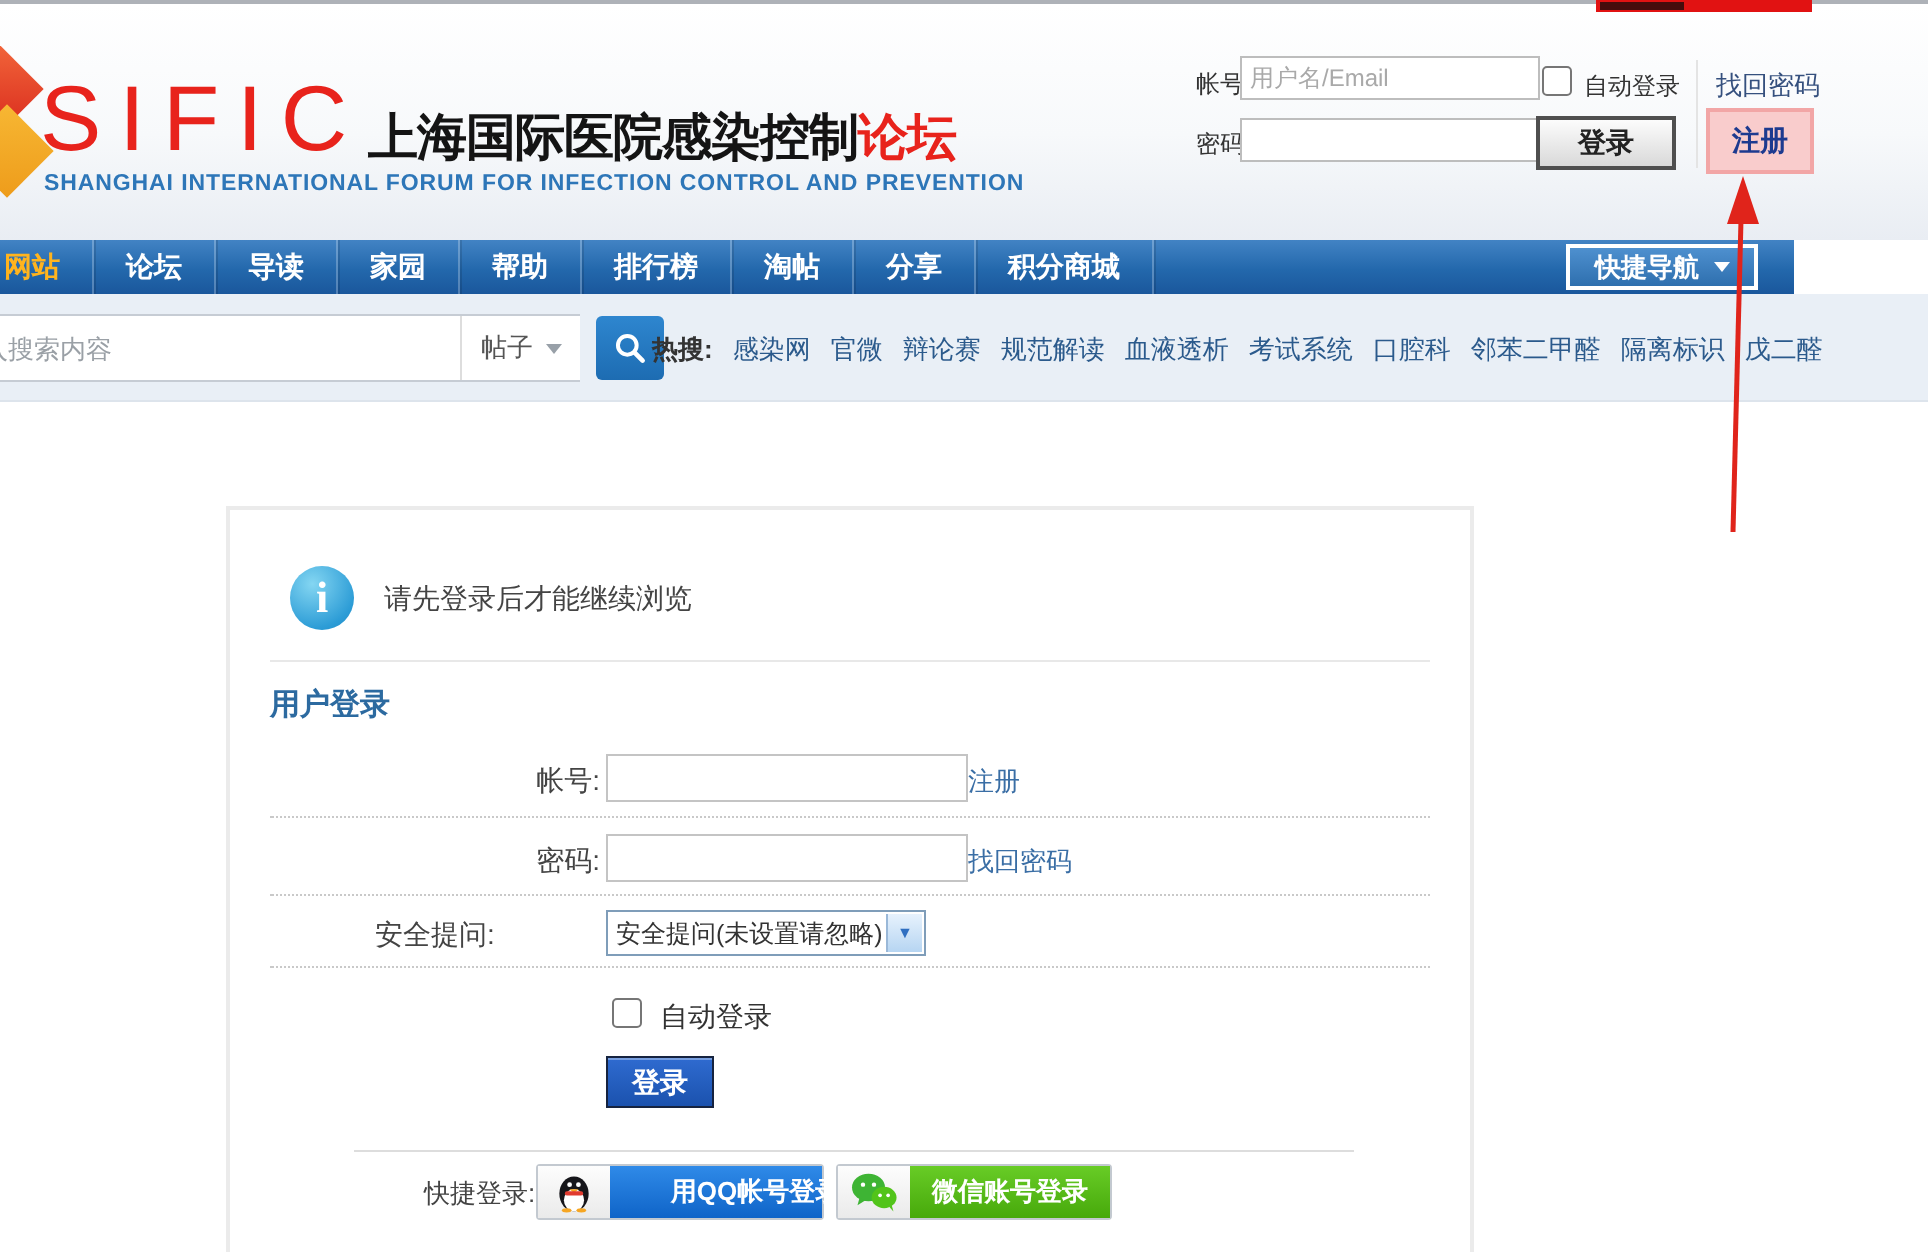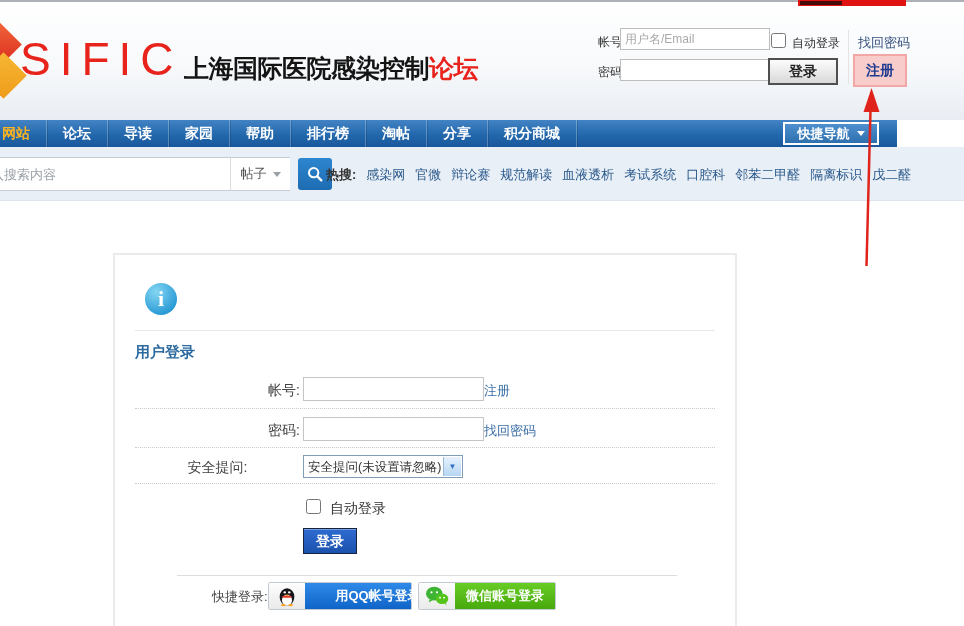--- a/index.html
+++ b/index.html
@@ -105,20 +105,21 @@
   <div id="topline"></div>
   <div id="ann-topbar">
       <div class="dark"></div>
     </div>
 
   <div id="header">
     <div id="diamond-red" class="diamond"></div>
     <div id="diamond-yellow" class="diamond"></div>
     <div id="brand">SIFIC</div>
     <div id="title-cn"><span>上海国际医院感染控制</span><span class="accent">论坛</span></div>
+    <div id="subtitle">SHANGHAI INTERNATIONAL FORUM FOR INFECTION CONTROL AND PREVENTION</div>
 
     <span class="hl-label" style="left:598px;top:32px;">帐号</span>
     <input class="hl-input" style="left: 620px; top: 26px;" id="hl-account" placeholder="用户名/Email">
     <input type="checkbox" id="hl-check" style="">
     <span id="hl-auto">自动登录</span>
     <div id="hl-vdiv"></div>
     <a id="hl-find" href="#">找回密码</a>
     <span class="hl-label" style="left:598px;top:62px;">密码</span>
     <input class="hl-input" type="password" style="left: 620px; top: 57px;">
     <div id="hl-login">登录</div>
@@ -167,20 +168,21 @@
       <a class="hot-link" href="#">考试系统</a>
       <a class="hot-link" href="#">口腔科</a>
       <a class="hot-link" href="#">邻苯二甲醛</a>
       <a class="hot-link" href="#">隔离标识</a>
       <a class="hot-link" href="#">戊二醛</a>
     </div>
   </div>
 
   <div id="panel">
     <div id="info-icon">i</div>
+    <div id="notice">请先登录后才能继续浏览</div>
     <div id="div1" class="divider"></div>
     <div id="heading">用户登录</div>
 
     <span class="frm-label" style="top:127px;">帐号:</span>
     <input class="frm-input" style="top: 122px;">
     <a class="frm-link" style="top:127px;" href="#">注册</a>
     <div class="dotted" style="top:153px;"></div>
 
     <span class="frm-label" style="top:167px;">密码:</span>
     <input class="frm-input" type="password" style="top: 162px;">

